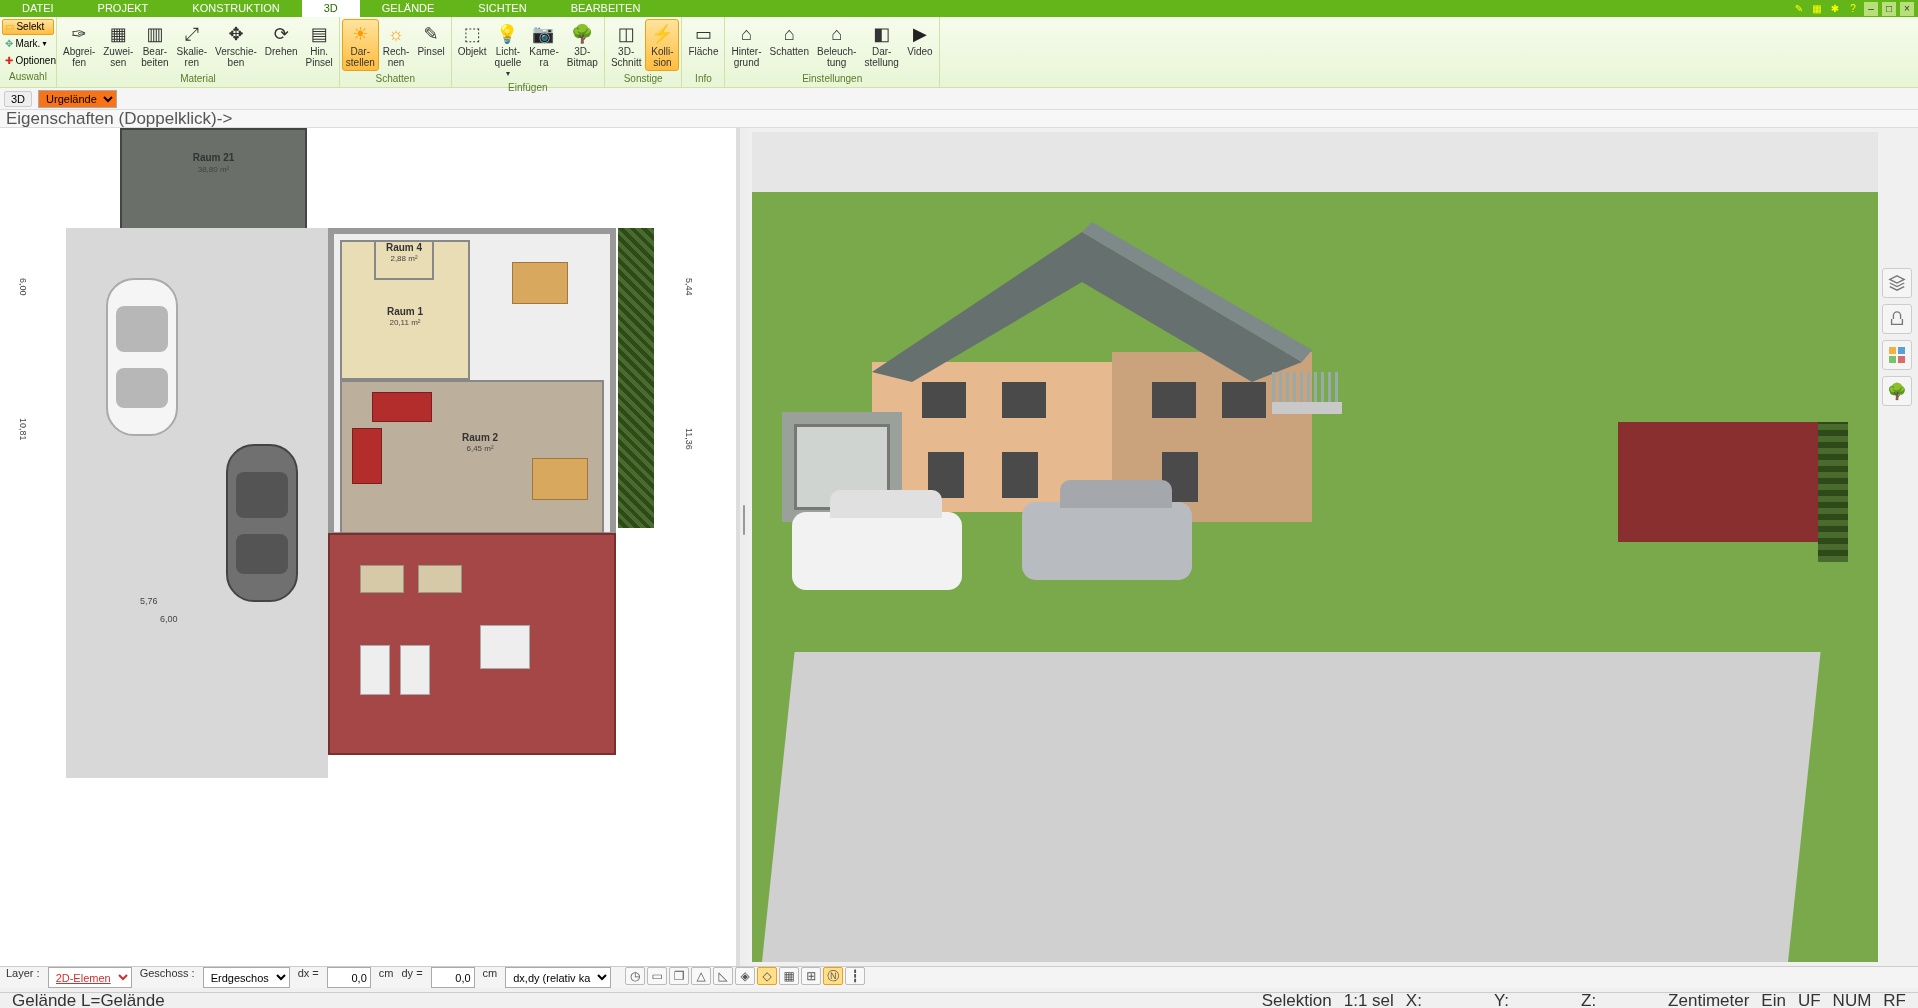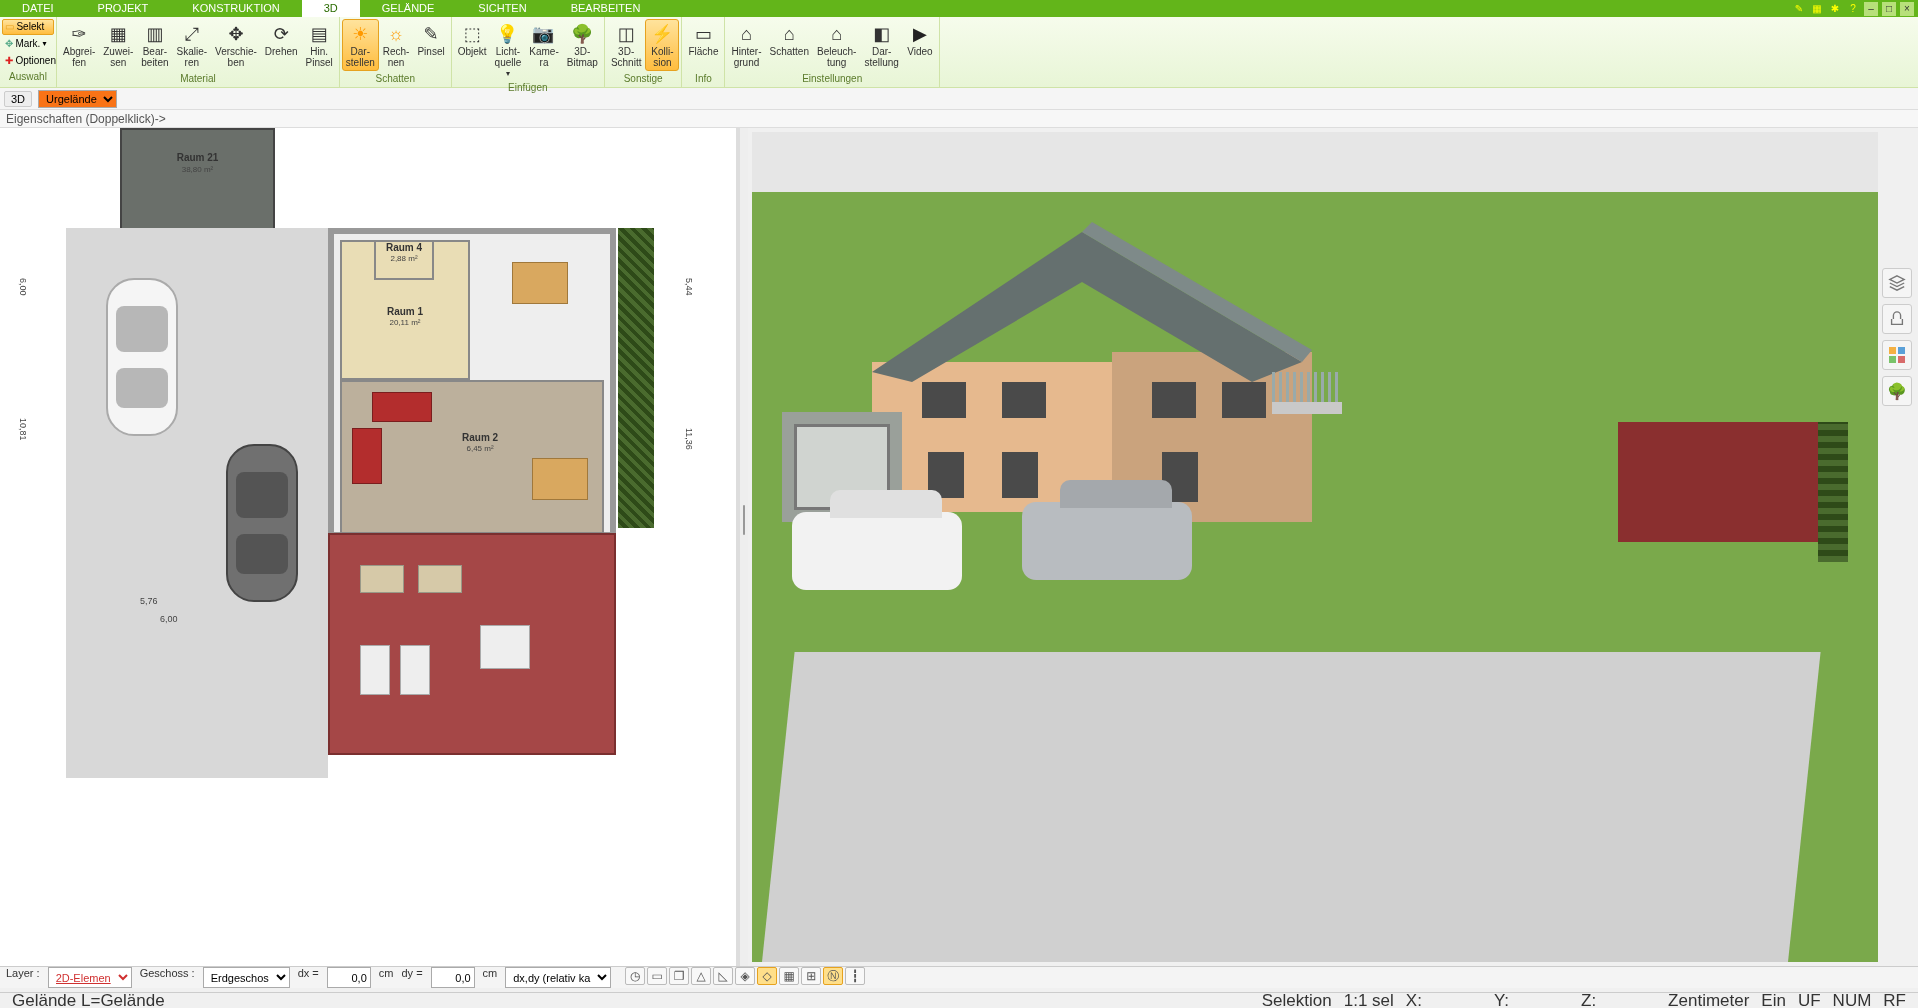--- a/index.html
+++ b/index.html
@@ -25,34 +25,34 @@
 .ribbon .selgroup { width:56px; display:flex; flex-direction:column; padding:2px; gap:1px; }
 .ribbon .selgroup .srow { font-size:10px; display:flex; align-items:center; gap:2px; padding:0 2px; line-height:14px; border:1px solid transparent; border-radius:2px; cursor:pointer;}
 .ribbon .selgroup .srow.sel { background:linear-gradient(#ffe39c,#ffbd3f); border-color:#e6a21f; }
 
 
 .subbar { height:22px; background:#f5f5f5; border-bottom:1px solid #ddd; display:flex; align-items:center; padding:0 4px; gap:6px; font-size:11px; }
 .subbar .mode { background:#eee; border:1px solid #ccc; padding:1px 6px; border-radius:2px; }
 .subbar select { font-size:11px; border:1px solid #aaa; background:#f97316; padding:1px 3px; }
 
 
-.propbar { height:18px; background:#f7f7f7; border-bottom:1px solid #ddd; font-size:12px; padding:0 6px; line-height:18px; color:#555;}
+.propbar { height:18px; background:#f7f7f7; border-bottom:1px solid #ddd; font-size:17px; padding:0 6px; line-height:18px; color:#555;}
 
 
 .workspace { position:absolute; top:128px; bottom:42px; left:0; right:0; display:flex; }
 .pane { position:relative; background:#fff; overflow:hidden; }
 .pane.plan { width:740px; border-right:4px solid #ddd; }
 .pane.render { flex:1; background:#e6e6e6; margin:4px 40px 4px 4px; }
 .splitter { width:8px; background:#eee; cursor:col-resize; position:relative;}
 .splitter::after{ content:""; position:absolute; left:3px; right:3px; top:45%; height:30px; background:#999; border-radius:2px;}
 
 
 .plan-canvas { position:absolute; inset:0; }
 .plan-canvas .driveway { position:absolute; left:66px; top:100px; width:262px; height:550px; background:#d8d8d8; }
-.plan-canvas .garage { position:absolute; left:120px; top:0px; width:155px; height:110px; background:#6a6f6a; color:#333; text-align:center; padding-top:22px; border:2px solid #444; font-size:10px;}
+.plan-canvas .garage { position:absolute; left:120px; top:0px; width:187px; height:110px; background:#6a6f6a; color:#333; text-align:center; padding-top:22px; border:2px solid #444; font-size:10px;}
 .plan-canvas .carport { position:absolute; left:328px; top:405px; width:288px; height:222px; background:#a54747; border:2px solid #7a2f2f; }
 .plan-canvas .house { position:absolute; left:328px; top:100px; width:288px; height:310px; background:#eee; border:6px solid #999; }
 .plan-canvas .room { position:absolute; border:2px solid #888; font-size:9px; color:#333; text-align:center; }
 .plan-canvas .room.r1 { left:6px; top:6px; width:130px; height:140px; background:#e9ddb5; }
 .plan-canvas .room.r2 { left:6px; top:146px; width:264px; height:154px; background:#bcb09c; }
 .plan-canvas .room.r3 { left:160px; top:6px; width:110px; height:140px;
   background: repeating-conic-gradient(#eee 0 25%, #ccc 0 50%) 0 0/16px 16px; }
 .plan-canvas .room.r4 { left:40px; top:6px; width:60px; height:40px; background:#e9ddb5; }
 .plan-canvas .label { font-weight:bold; font-size:10px; }
 .plan-canvas .sofa { position:absolute; background:#b32d2d; border:1px solid #7a1e1e; }

